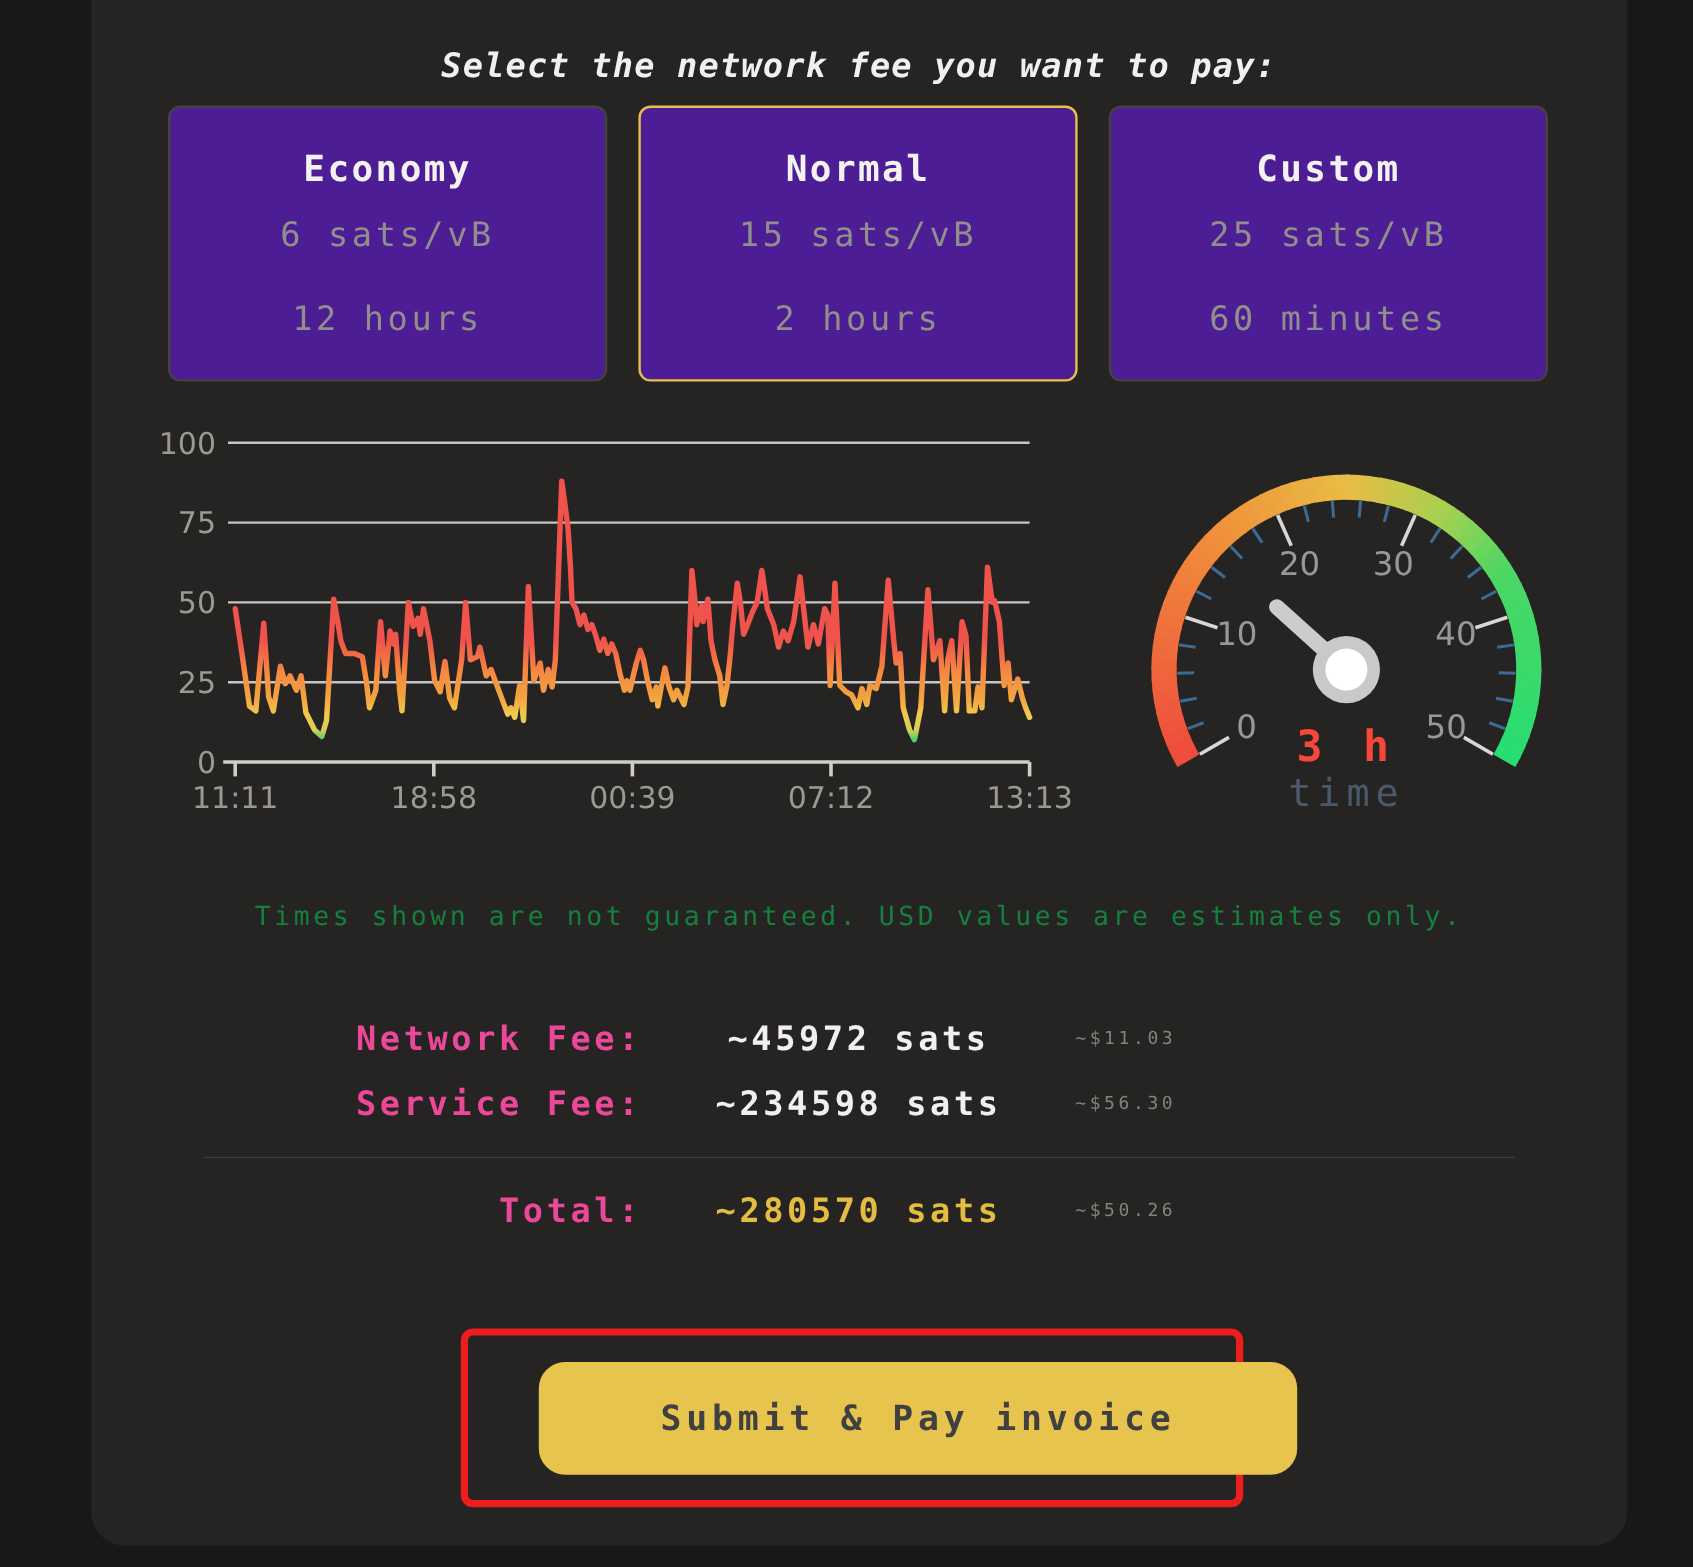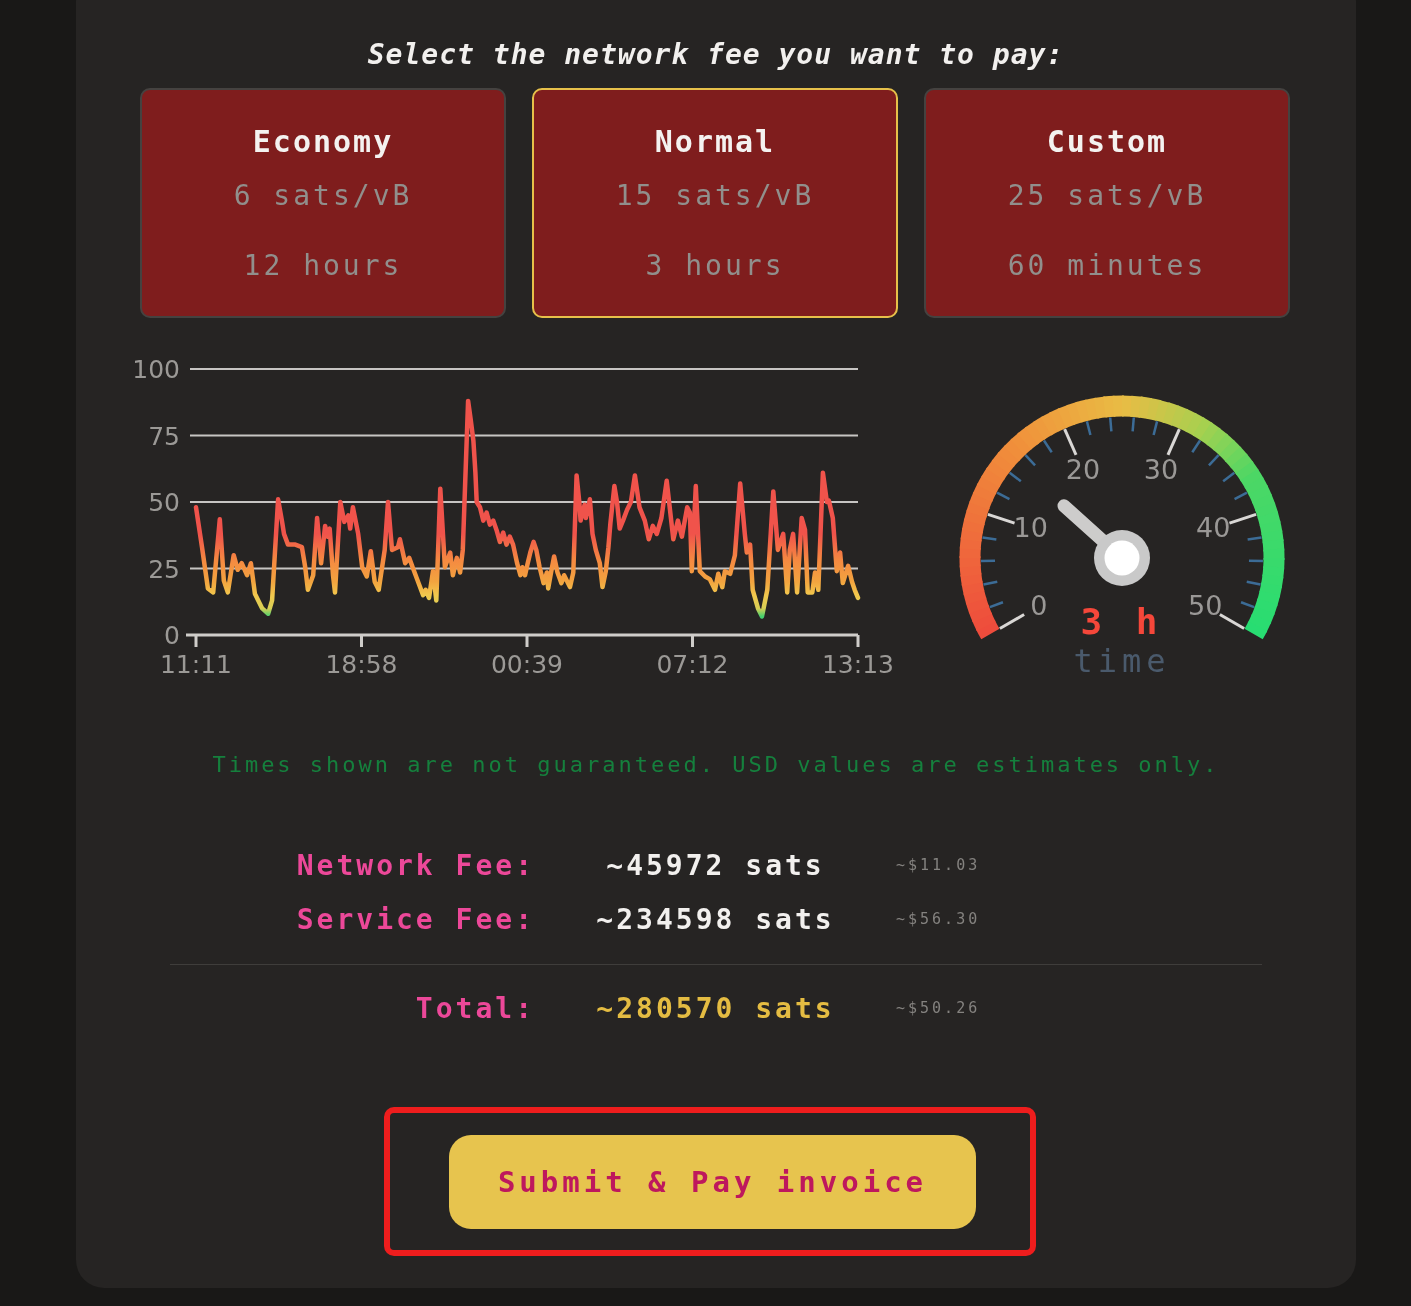--- a/index.html
+++ b/index.html
@@ -14,21 +14,21 @@
   }
   .page-title{
     position:absolute;left:76px;top:38px;width:1280px;
     text-align:center;color:#f2f0ee;font-size:28px;font-weight:700;letter-spacing:1px;font-style:italic;
   }
   .cards{
     position:absolute;left:140px;top:88px;width:1150px;height:230px;
     display:flex;gap:26px;
   }
   .fee-card{
-    flex:1;background:#7f1d1d;border:2px solid #454240;border-radius:10px;
+    flex:1;background:#4c1d95;border:2px solid #454240;border-radius:10px;
     box-sizing:border-box;text-align:center;padding-top:34px;cursor:pointer;
   }
   .fee-card.selected{border-color:#e6c04a;}
   .fee-card .name{color:#f4f2f0;font-size:30px;font-weight:700;letter-spacing:2px;line-height:36px;}
   .fee-card .rate{color:#918f8c;font-size:28px;letter-spacing:3px;line-height:36px;margin-top:18px;}
   .fee-card .time{color:#918f8c;font-size:28px;letter-spacing:3px;line-height:36px;margin-top:34px;}
   svg{position:absolute;overflow:visible;}
   #fee-chart{left:120px;top:350px;}
   #fee-gauge{left:945px;top:388px;}
   .axis-label{font-family:"DejaVu Sans","Liberation Sans",sans-serif;}
@@ -41,43 +41,43 @@
   .fee-label{text-align:right;color:#ec4899;font-size:28px;font-weight:700;letter-spacing:3px;}
   .fee-sats{text-align:center;color:#f2f0ee;font-size:28px;font-weight:700;letter-spacing:3px;}
   .fee-usd{text-align:left;color:#84827f;font-size:15px;letter-spacing:3px;}
   .fee-divider{height:1px;background:#3f3d3b;margin:18px 18px 16px 94px;width:1092px;}
   .fee-row.total .fee-sats{color:#e4bc42;}
   .annotation-box{
     position:absolute;left:384px;top:1107px;width:652px;height:149px;
     border:6px solid #ee1d1d;border-radius:10px;box-sizing:border-box;
   }
   .submit-btn{
-    position:absolute;left:449px;top:1135px;width:527px;height:94px;
+    position:absolute;left:449px;top:1135px;width:632px;height:94px;
     background:#e7c44e;border:none;border-radius:22px;cursor:pointer;
-    color:#be185d;font-size:29px;font-weight:700;letter-spacing:4px;
+    color:#404040;font-size:29px;font-weight:700;letter-spacing:4px;
     font-family:"DejaVu Sans Mono","Liberation Mono",monospace;
   }
 </style>
 </head>
 <body>
 
 <div class="panel"></div>
 
 <div class="page-title">Select the network fee you want to pay:</div>
 
 <div class="cards">
   <div class="fee-card">
     <div class="name">Economy</div>
     <div class="rate">6 sats/vB</div>
     <div class="time">12 hours</div>
   </div>
   <div class="fee-card selected">
     <div class="name">Normal</div>
     <div class="rate">15 sats/vB</div>
-    <div class="time">3 hours</div>
+    <div class="time">2 hours</div>
   </div>
   <div class="fee-card">
     <div class="name">Custom</div>
     <div class="rate">25 sats/vB</div>
     <div class="time">60 minutes</div>
   </div>
 </div>
 
 <svg id="fee-chart" width="770" height="335" viewBox="0 0 770 335">
     <line x1="70" y1="218.5" x2="738" y2="218.5" stroke="#d9d7d5" stroke-width="2" opacity="0.9"></line>

